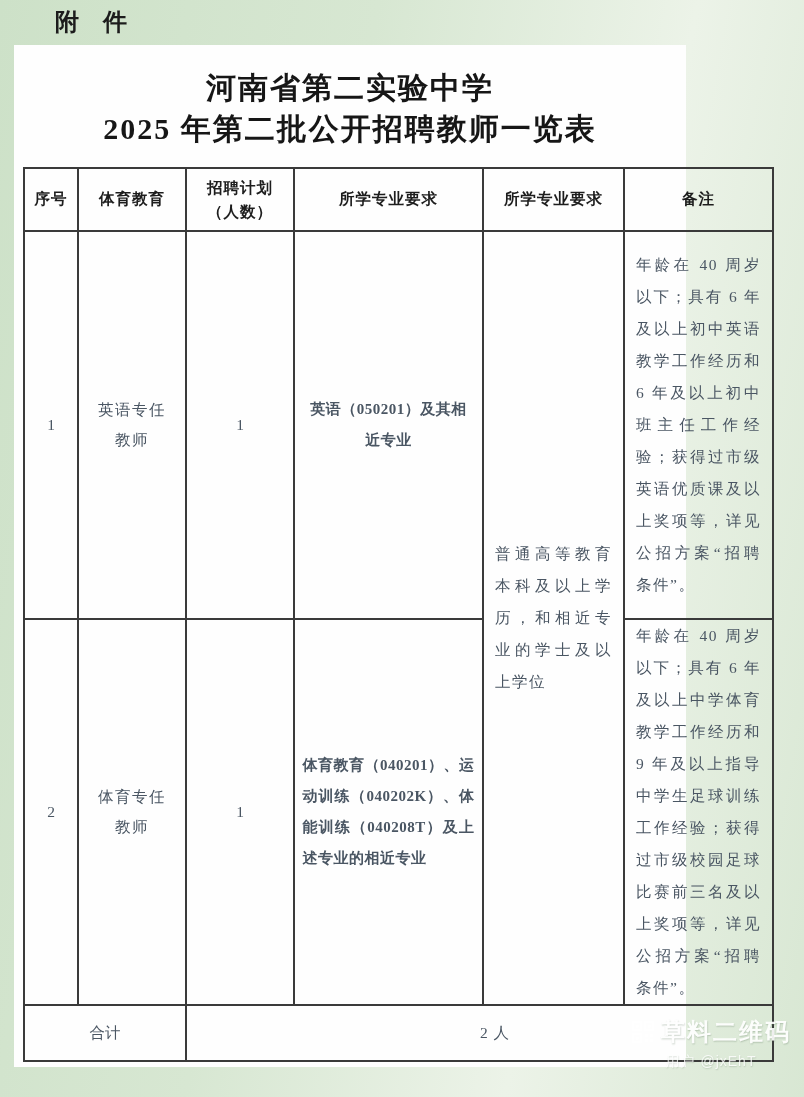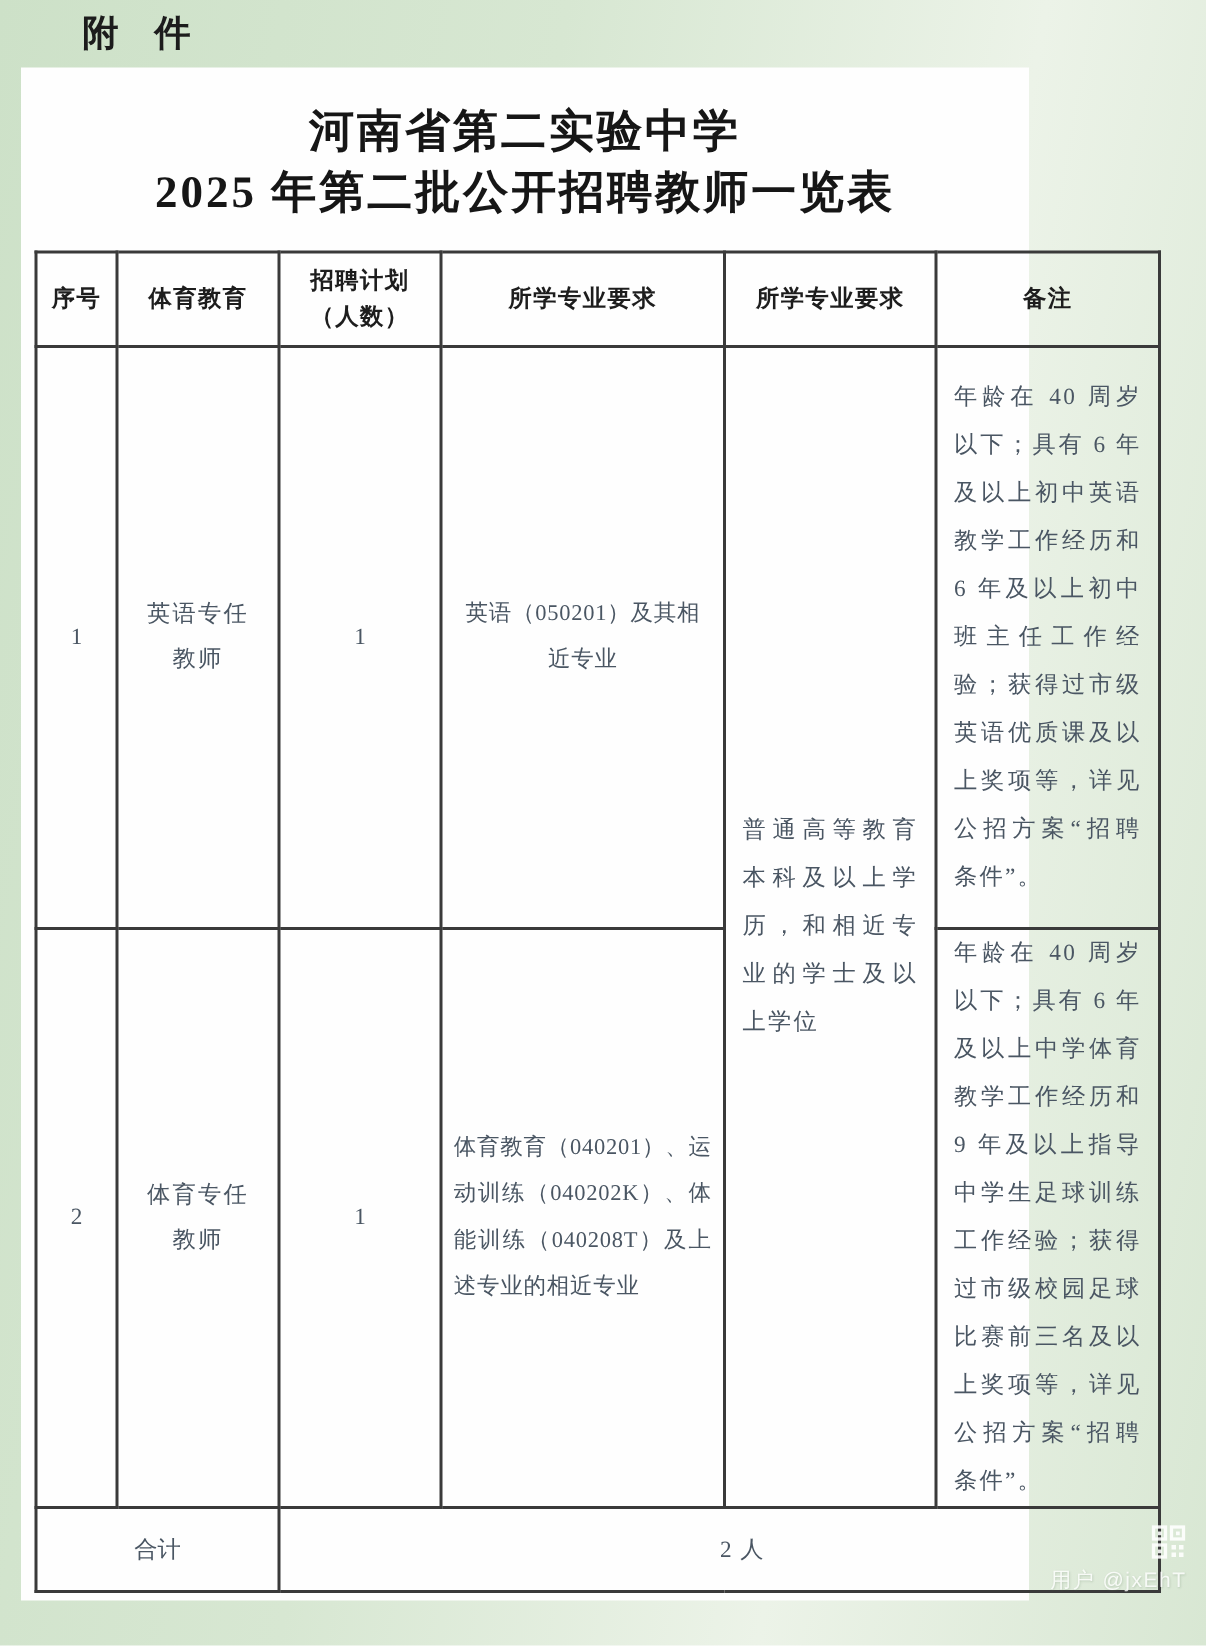--- a/index.html
+++ b/index.html
@@ -68,20 +68,21 @@
     letter-spacing: 1.5px;
     line-height: 30px;
   }
   td.cell-major .inner {
     display: inline-block;
     text-align: center;
     width: 170px;
     font-size: 15px;
     letter-spacing: 0.5px;
     line-height: 31px;
+    font-weight: bold;
   }
   td.cell-major.left .inner {
     text-align: justify;
     width: 172px;
   }
   td.cell-degree .inner {
     display: inline-block;
     width: 117px;
     text-align: justify;
     letter-spacing: 1.5px;
@@ -200,17 +201,18 @@
             <rect x="5" y="5" width="2.5" height="2.5"></rect>
             <rect x="17" y="5" width="2.5" height="2.5"></rect>
             <rect x="5" y="17" width="2.5" height="2.5"></rect>
             <rect x="14" y="14" width="3" height="3"></rect>
             <rect x="19" y="14" width="3" height="3"></rect>
             <rect x="14" y="19" width="3" height="3"></rect>
             <rect x="19" y="19" width="3" height="3"></rect>
           </g>
         </svg>
       </span>
+      <span>草料二维码</span>
     </div>
     <div class="wm-user">用户 @jxEhT</div>
   </div>
 
 </div>
 
 </body></html>

